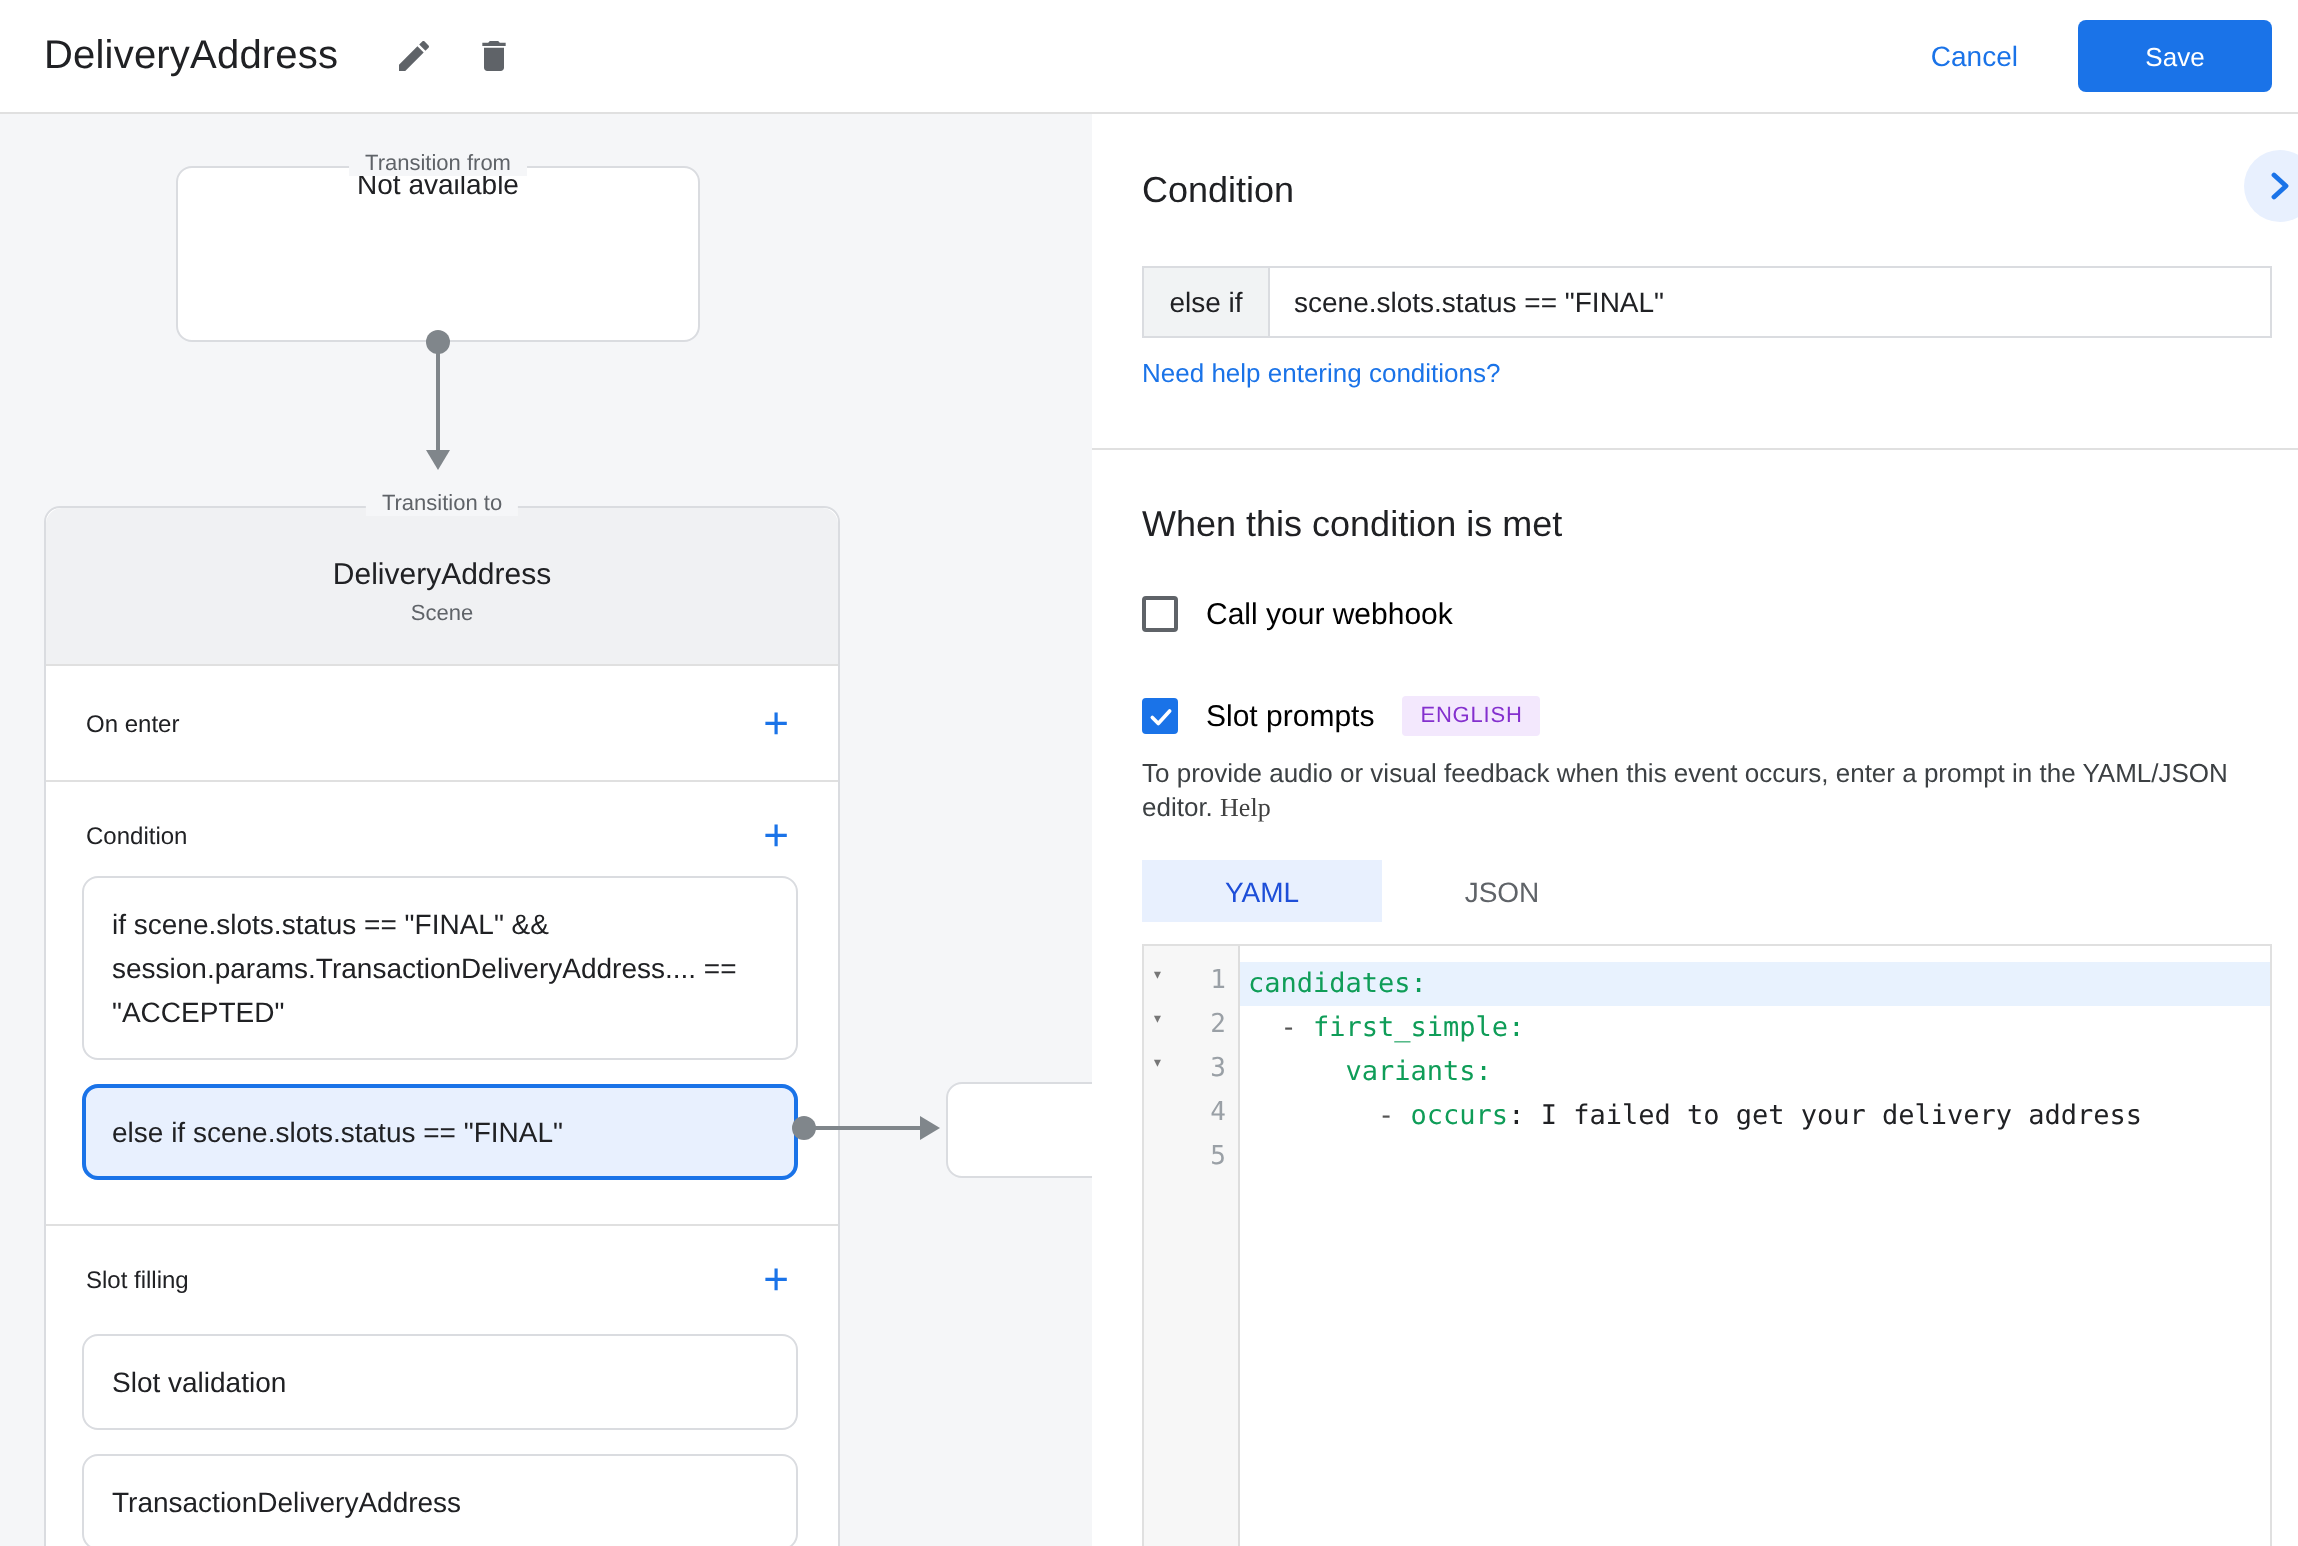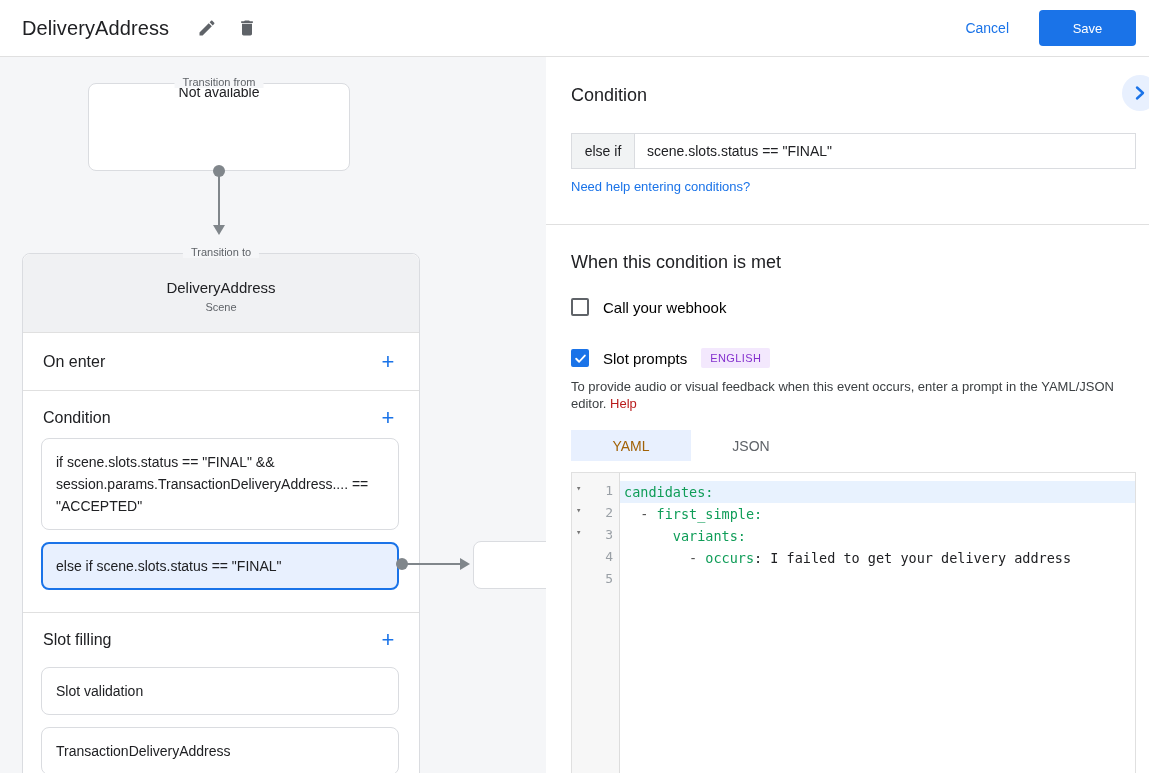--- a/index.html
+++ b/index.html
@@ -42,21 +42,21 @@
 
   .scene-card { position:absolute; left:22px; top:196px; width:398px; height:600px;
     background:#fff; border:1px solid #dadce0; border-radius:8px; }
   .scene-head { height:79px; background:#f0f1f3; border-bottom:1px solid #e0e0e0;
     border-radius:8px 8px 0 0; display:flex; flex-direction:column; align-items:center;
     justify-content:center; gap:5px; padding-top:6px; }
   .scene-name { font-size:15px; color:#202124; }
   .scene-type { font-size:11px; color:#5f6368; }
 
   .sec-row { display:flex; align-items:center; justify-content:space-between; padding:0 18px 0 20px; }
-  .sec-title { font-size:16px; color:#202124; }
+  .sec-title { font-size:12px; color:#202124; }
   .plus-btn { color:#1a73e8; font-size:22px; font-weight:300; background:none; border:none;
     cursor:pointer; width:26px; height:26px; line-height:24px; font-family:inherit; }
   .on-enter { height:58px; border-bottom:1px solid #e0e0e0; }
   .cond-section { border-bottom:1px solid #e0e0e0; padding-bottom:22px; }
   .cond-section .sec-row, .slot-section .sec-row { height:30px; margin-top:12px; }
   .cond-box { margin:5px 20px 0 18px; background:#fff; border:1px solid #dadce0; border-radius:8px;
     padding:12px 14px; font-size:14px; line-height:22px; color:#202124; cursor:pointer; }
   .cond-box.selected { margin-top:12px; background:#e8f0fe; border:2px solid #1a73e8; padding:11px 13px; }
   .slot-section { padding-bottom:10px; }
   .slot-box { margin:12px 20px 0 18px; height:48px; background:#fff; border:1px solid #dadce0;
@@ -88,26 +88,26 @@
   .row-prompts { top:291px; }
   .checkbox { width:18px; height:18px; border-radius:2px; cursor:pointer; }
   .checkbox.unchecked { border:2px solid #5f6368; background:#fff; }
   .checkbox.checked { background:#1a73e8; border:2px solid #1a73e8; display:flex;
     align-items:center; justify-content:center; }
   .check-label { font-size:15px; font-weight:500; color:#000000; margin-left:14px; cursor:pointer; }
   .lang-badge { margin-left:14px; background:#f3e8fd; color:#8430ce; font-size:11px; font-weight:500;
     letter-spacing:.4px; padding:4px 9px; border-radius:2px; }
 
   .desc { position:absolute; left:25px; top:321px; width:556px; font-size:13px; line-height:17px; color:#3c4043; }
-  .desc a { color:#b91c1c; text-decoration:none; cursor:pointer; }
+  .desc a { color:#404040; text-decoration:none; cursor:pointer;font-family:Liberation Serif, serif; }
 
   .tabs { position:absolute; left:25px; top:373px; display:flex; }
   .tab { width:120px; height:31px; display:flex; align-items:center; justify-content:center;
     font-size:14px; font-weight:500; cursor:pointer; color:#5f6368; }
-  .tab.active { background:#e8f0fe; color:#a16207; }
+  .tab.active { background:#e8f0fe; color:#1d4ed8; }
 
   .editor { position:absolute; left:25px; top:415px; width:565px; height:320px;
     border:1px solid #e0e0e0; display:flex; background:#fff;
     font-family:"DejaVu Sans Mono", monospace; font-size:13.5px; }
   .gutter { width:48px; background:#f7f7f7; border-right:1px solid #ddd; padding-top:8px; }
   .gutter-row { height:22px; position:relative; }
   .fold { position:absolute; left:4px; top:2px; font-size:9px; color:#777; cursor:pointer; }
   .lnum { position:absolute; right:6px; top:2px; font-size:13px; color:#9aa0a6; }
   .code { flex:1; padding-top:8px; overflow:hidden; }
   .cm-line { height:22px; line-height:22px; white-space:pre; padding-left:4px; }

